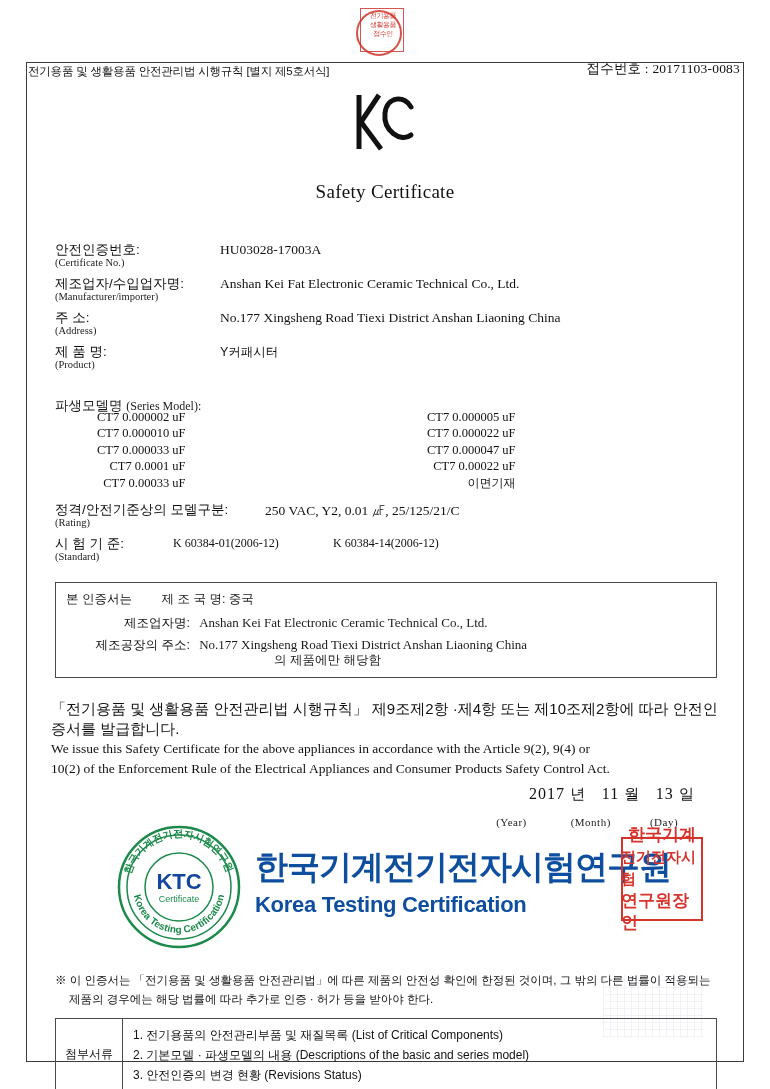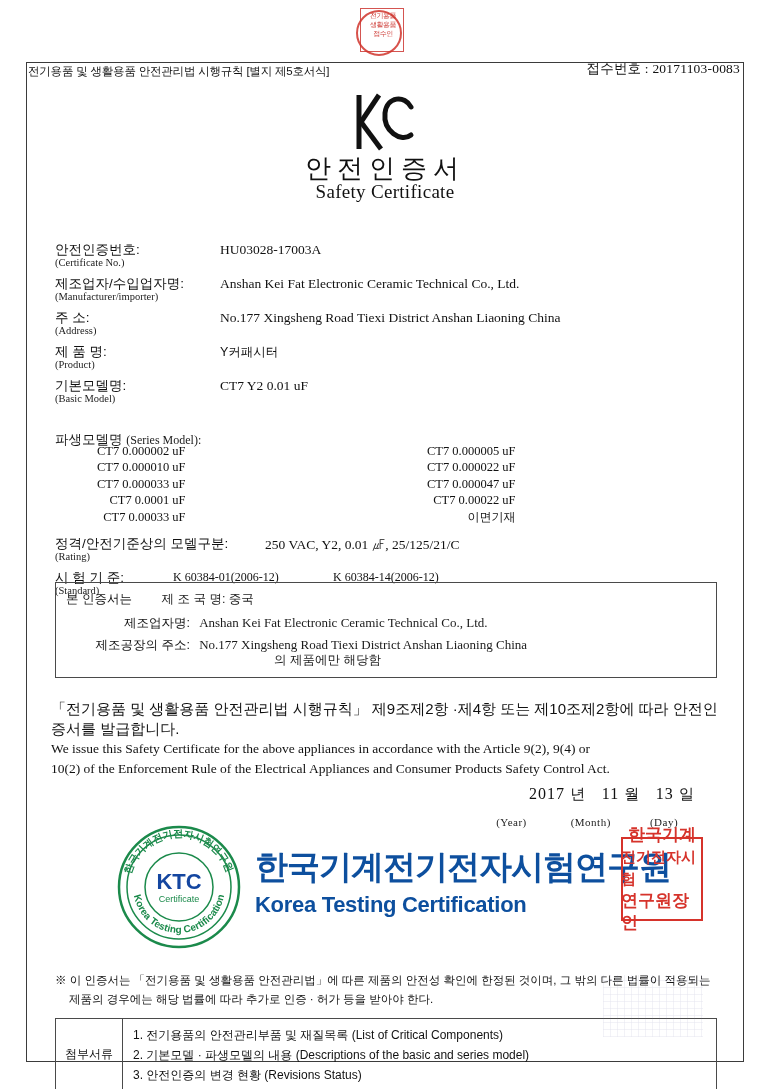--- a/index.html
+++ b/index.html
@@ -443,21 +443,20 @@
 
     <div class="kc-logo">
       <svg width="64" height="62" viewBox="0 0 64 62" xmlns="http://www.w3.org/2000/svg">
         <path d="M6 4 L6 58" stroke="#111" stroke-width="5" fill="none"></path>
         <path d="M8 31 L26 4" stroke="#111" stroke-width="5" fill="none"></path>
         <path d="M8 31 L28 58" stroke="#111" stroke-width="5" fill="none"></path>
         <path d="M58 16 C52 4, 34 5, 32 22 C30 40, 48 52, 58 44" stroke="#111" stroke-width="5" fill="none" stroke-linecap="round"></path>
       </svg>
     </div>
 
-    <div class="cert-title-ko">안전인증서</div>
     <div class="cert-title-en">Safety Certificate</div>
 
     <div class="fields">
 
       <div class="frow" style="height:34px;">
         <span class="flabel-ko">안전인증번호:</span>
         <span class="flabel-en">(Certificate No.)</span>
         <span class="fvalue">HU03028-17003A</span>
       </div>
 
@@ -472,25 +471,20 @@
         <span class="flabel-en">(Address)</span>
         <span class="fvalue">No.177 Xingsheng Road Tiexi District Anshan Liaoning China</span>
       </div>
 
       <div class="frow" style="height:34px;">
         <span class="flabel-ko">제  품  명:</span>
         <span class="flabel-en">(Product)</span>
         <span class="fvalue ko">Y커패시터</span>
       </div>
 
-      <div class="frow" style="height:34px;">
-        <span class="flabel-ko">기본모델명:</span>
-        <span class="flabel-en">(Basic Model)</span>
-        <span class="fvalue">CT7 Y2 0.01 uF</span>
-      </div>
 
       <div class="frow" style="height:104px;">
         <span class="series-head">
           <span>파생모델명</span>
           <span class="en">(Series Model):</span>
         </span>
         <div class="series-grid">
           <div class="series-col left">
             <div>CT7 0.000002 uF</div>
             <div>CT7 0.000010 uF</div>

